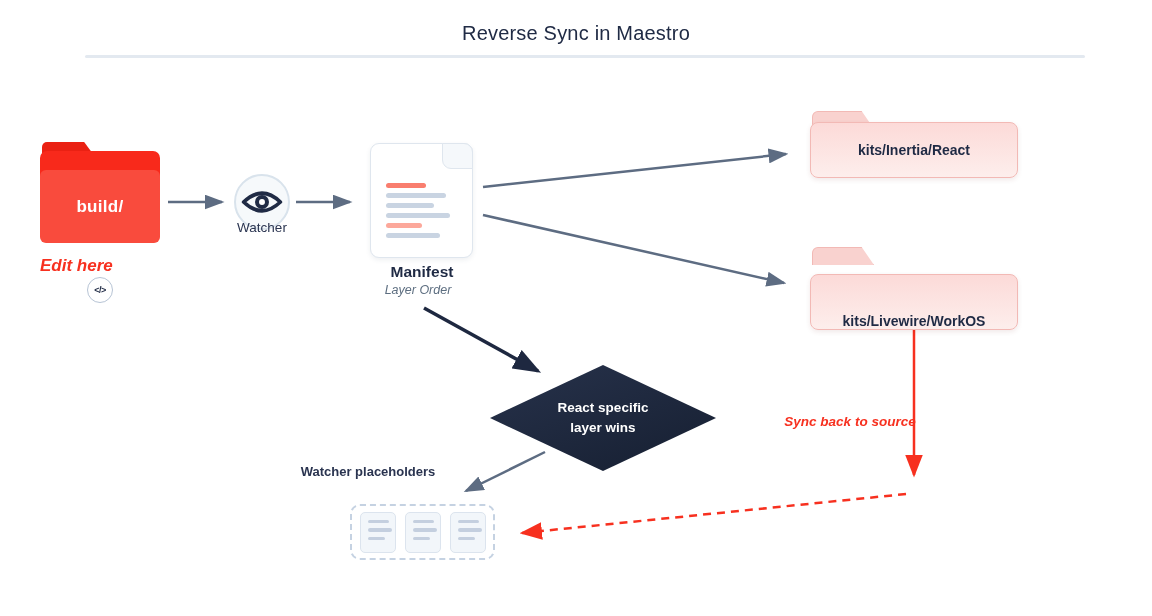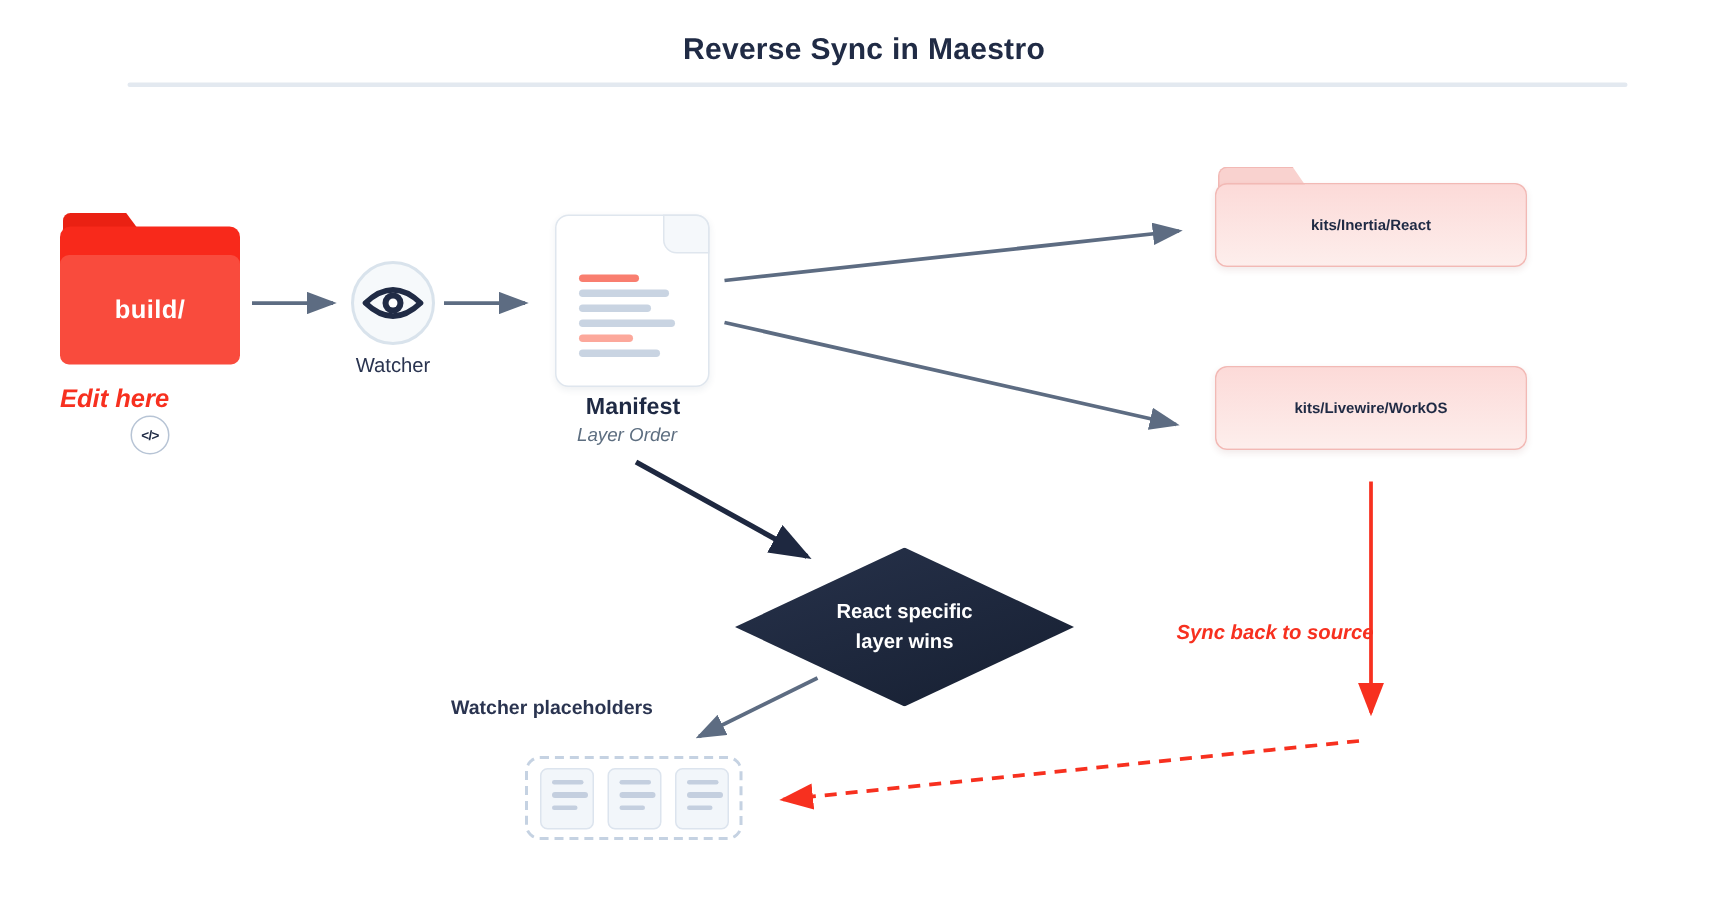--- a/index.html
+++ b/index.html
@@ -6,21 +6,21 @@
   html,body { background:#ffffff; }
   body { font-family:"Liberation Sans", sans-serif; }
   #canvas {
     position:relative; width:1152px; height:616px; background:#ffffff; overflow:hidden;
   }
   .abs { position:absolute; }
 
   
   .page-title {
     left:0; right:0; top:22px; text-align:center;
-    font-size:20px; font-weight:700; color:#202b45; letter-spacing:.2px;
+    font-size:20px; font-weight:400; color:#202b45; letter-spacing:.2px;
   }
   .divider {
     left:85px; top:55px; width:1000px; height:3px; background:#e3e9f0; border-radius:2px;
   }
 
   
   .rf-tab {
     left:42px; top:142px; width:54px; height:16px; background:#ea2113;
     border-radius:5px 2px 0 0;
     clip-path:polygon(0 0, 78% 0, 100% 100%, 0 100%);
@@ -44,21 +44,21 @@
   }
   .code-glyph { font-size:9px; font-weight:800; color:#202b45; letter-spacing:-.5px; }
 
   
   .watcher-circle {
     left:234px; top:174px; width:56px; height:56px; border-radius:50%;
     background:#f6f9fb; border:2px solid #d9e3ec;
     display:flex; align-items:center; justify-content:center;
   }
   .watcher-label {
-    left:212px; top:236px; width:100px; text-align:center;
+    left:212px; top:220px; width:100px; text-align:center;
     color:#2a3450; font-size:13.5px; font-weight:500;
   }
 
   
   .doc {
     left:370px; top:143px; width:103px; height:115px; background:#ffffff;
     border:1.5px solid #dfe6ee; border-radius:9px;
     box-shadow:0 2px 5px rgba(40,60,90,.08);
   }
   .doc-fold {
@@ -86,21 +86,21 @@
     border-radius:6px 3px 0 0;
     clip-path:polygon(0 0, 80% 0, 100% 100%, 0 100%);
   }
   .pf-body {
     width:208px; height:56px;
     background:linear-gradient(#fcdad8, #fdeeec);
     border:1.5px solid #f2b9b5; border-radius:8px;
     box-shadow:0 2px 5px rgba(120,40,40,.10);
     display:flex; align-items:center; justify-content:center;
   }
-  .pf-label { color:#1f2a44; font-size:10px; font-weight:800; }
+  .pf-label { color:#1f2a44; font-size:14px; font-weight:800; }
 
   
   .diamond {
     left:490px; top:365px; width:226px; height:106px;
     background:linear-gradient(160deg,#27324b 0%, #161f31 100%);
     clip-path:polygon(50% 0, 100% 50%, 50% 100%, 0 50%);
     display:flex; flex-direction:column; align-items:center; justify-content:center; gap:4px;
   }
   .diamond span { color:#ffffff; font-size:13.5px; font-weight:800; line-height:1.2; }
 
@@ -190,21 +190,21 @@
   </div>
   <div class="abs doc-title">Manifest</div>
   <div class="abs doc-subtitle">Layer Order</div>
 
   <div class="abs pf-tab" style="left:812px; top:111px;"></div>
   <div class="abs pf-body" style="left:810px; top:122px;">
     <span class="pf-label">kits/Inertia/React</span>
   </div>
 
   <div class="abs pf-tab" style="left:812px; top:247px;"></div>
-  <div class="abs pf-body" style="left:810px; top:244px;">
+  <div class="abs pf-body" style="left:810px; top:274px;align-items:flex-end;">
     <span class="pf-label">kits/Livewire/WorkOS</span>
   </div>
 
   <div class="abs diamond">
     <span>React specific</span>
     <span>layer wins</span>
   </div>
 
   <div class="abs restore-label">Watcher placeholders</div>
   <div class="abs dash-box">

